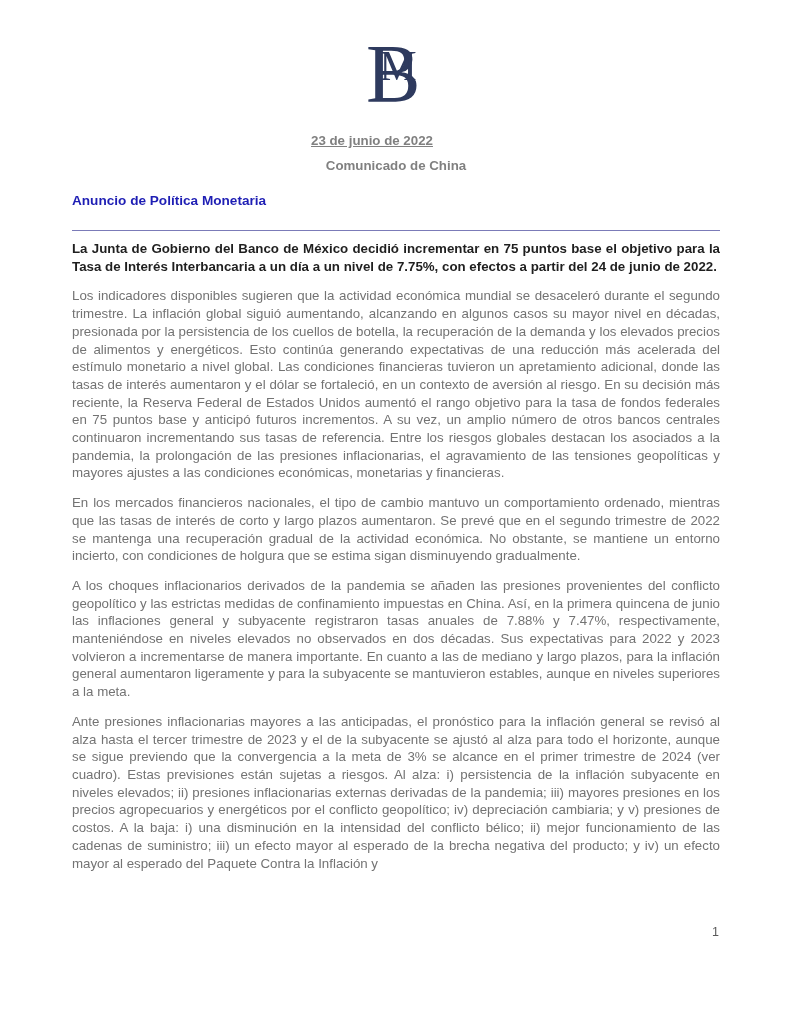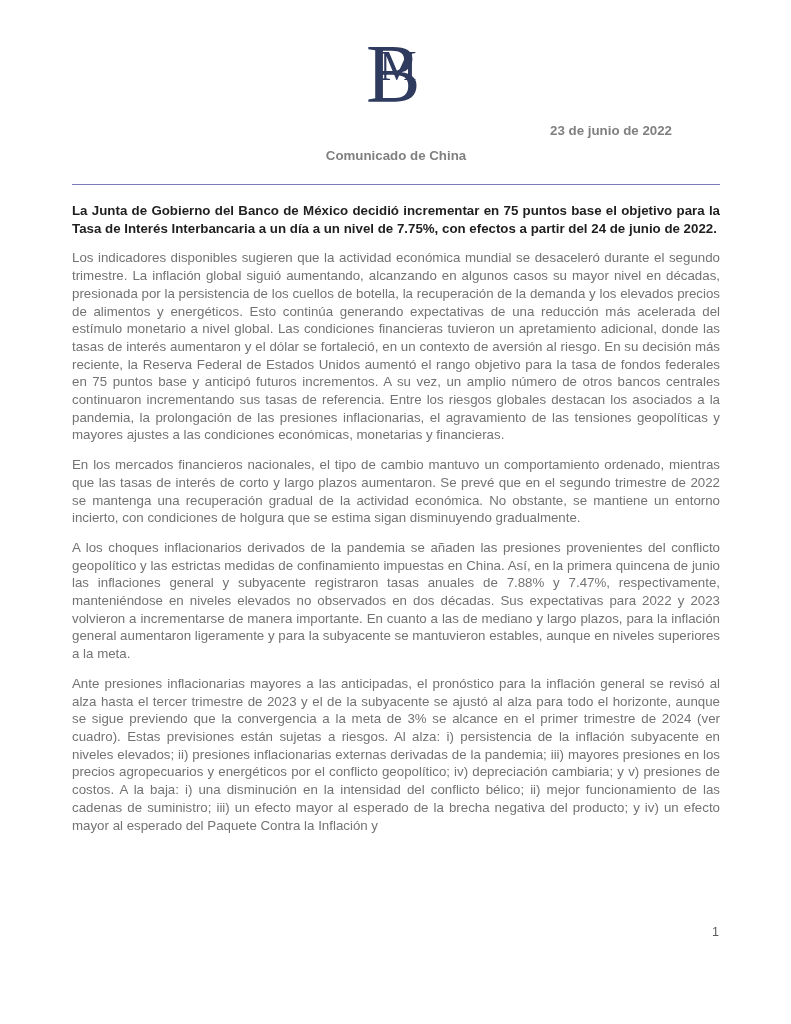--- a/index.html
+++ b/index.html
@@ -35,27 +35,28 @@
     display: flex;
     align-items: baseline;
   }
   .wordmark .de {
     font-size: 14px;
     letter-spacing: 1px;
     margin: 0 5px 0 7px;
   }
   
   .date-line {
-    margin-top: 17px;
-    text-align: right;
+    margin-top: 27px;
+    text-align: center;
     padding-right: 48px;
     color: #808080;
     font-weight: bold;
     font-size: 13.3px;
     line-height: 15px;
+    text-decoration: underline;
   }
   .press-line {
     margin-top: 10px;
     text-align: center;
     color: #808080;
     font-weight: bold;
     font-size: 13.3px;
     line-height: 15px;
   }
   .title-line {
@@ -65,21 +66,21 @@
     font-size: 13.6px;
     line-height: 16px;
   }
   .divider {
     margin: 21px 0 0 0;
     border: 0;
     border-top: 1px solid #7b7bb8;
     height: 0;
   }
   
-  .doc-body { margin-top: 17px; }
+  .doc-body { margin-top: 9px; }
   .doc-body p {
     margin: 0 0 12px 0;
     font-size: 13.3px;
     line-height: 17.7px;
     text-align: justify;
     color: #737373;
   }
   .doc-body p.lead {
     font-weight: bold;
     color: #1f1f1f;
@@ -104,20 +105,21 @@
         <text x="-2" y="66" font-family="Liberation Serif, serif" font-size="86" fill="#2e3a5e">B</text>
         <text x="12" y="43" font-family="Liberation Serif, serif" font-size="44" fill="#2e3a5e">M</text>
       </svg>
     </div>
   </div>
 
   <div class="date-line">23 de junio de 2022</div>
 
   <div class="press-line">Comunicado de China</div>
 
+  <h1 class="title-line">Anuncio de Política Monetaria</h1>
 
   <hr class="divider">
 
   <div class="doc-body">
     <p class="lead">La Junta de Gobierno del Banco de México decidió incrementar en 75 puntos base el objetivo para la Tasa de Interés Interbancaria a un día a un nivel de 7.75%, con efectos a partir del 24 de junio de 2022.</p>
     <p>Los indicadores disponibles sugieren que la actividad económica mundial se desaceleró durante el segundo trimestre. La inflación global siguió aumentando, alcanzando en algunos casos su mayor nivel en décadas, presionada por la persistencia de los cuellos de botella, la recuperación de la demanda y los elevados precios de alimentos y energéticos. Esto continúa generando expectativas de una reducción más acelerada del estímulo monetario a nivel global. Las condiciones financieras tuvieron un apretamiento adicional, donde las tasas de interés aumentaron y el dólar se fortaleció, en un contexto de aversión al riesgo. En su decisión más reciente, la Reserva Federal de Estados Unidos aumentó el rango objetivo para la tasa de fondos federales en 75 puntos base y anticipó futuros incrementos. A su vez, un amplio número de otros bancos centrales continuaron incrementando sus tasas de referencia. Entre los riesgos globales destacan los asociados a la pandemia, la prolongación de las presiones inflacionarias, el agravamiento de las tensiones geopolíticas y mayores ajustes a las condiciones económicas, monetarias y financieras.</p>
     <p>En los mercados financieros nacionales, el tipo de cambio mantuvo un comportamiento ordenado, mientras que las tasas de interés de corto y largo plazos aumentaron. Se prevé que en el segundo trimestre de 2022 se mantenga una recuperación gradual de la actividad económica. No obstante, se mantiene un entorno incierto, con condiciones de holgura que se estima sigan disminuyendo gradualmente.</p>
     <p>A los choques inflacionarios derivados de la pandemia se añaden las presiones provenientes del conflicto geopolítico y las estrictas medidas de confinamiento impuestas en China. Así, en la primera quincena de junio las inflaciones general y subyacente registraron tasas anuales de 7.88% y 7.47%, respectivamente, manteniéndose en niveles elevados no observados en dos décadas. Sus expectativas para 2022 y 2023 volvieron a incrementarse de manera importante. En cuanto a las de mediano y largo plazos, para la inflación general aumentaron ligeramente y para la subyacente se mantuvieron estables, aunque en niveles superiores a la meta.</p>
     <p>Ante presiones inflacionarias mayores a las anticipadas, el pronóstico para la inflación general se revisó al alza hasta el tercer trimestre de 2023 y el de la subyacente se ajustó al alza para todo el horizonte, aunque se sigue previendo que la convergencia a la meta de 3% se alcance en el primer trimestre de 2024 (ver cuadro). Estas previsiones están sujetas a riesgos. Al alza: i) persistencia de la inflación subyacente en niveles elevados; ii) presiones inflacionarias externas derivadas de la pandemia; iii) mayores presiones en los precios agropecuarios y energéticos por el conflicto geopolítico; iv) depreciación cambiaria; y v) presiones de costos. A la baja: i) una disminución en la intensidad del conflicto bélico; ii) mejor funcionamiento de las cadenas de suministro; iii) un efecto mayor al esperado de la brecha negativa del producto; y iv) un efecto mayor al esperado del Paquete Contra la Inflación y</p>
   </div>

